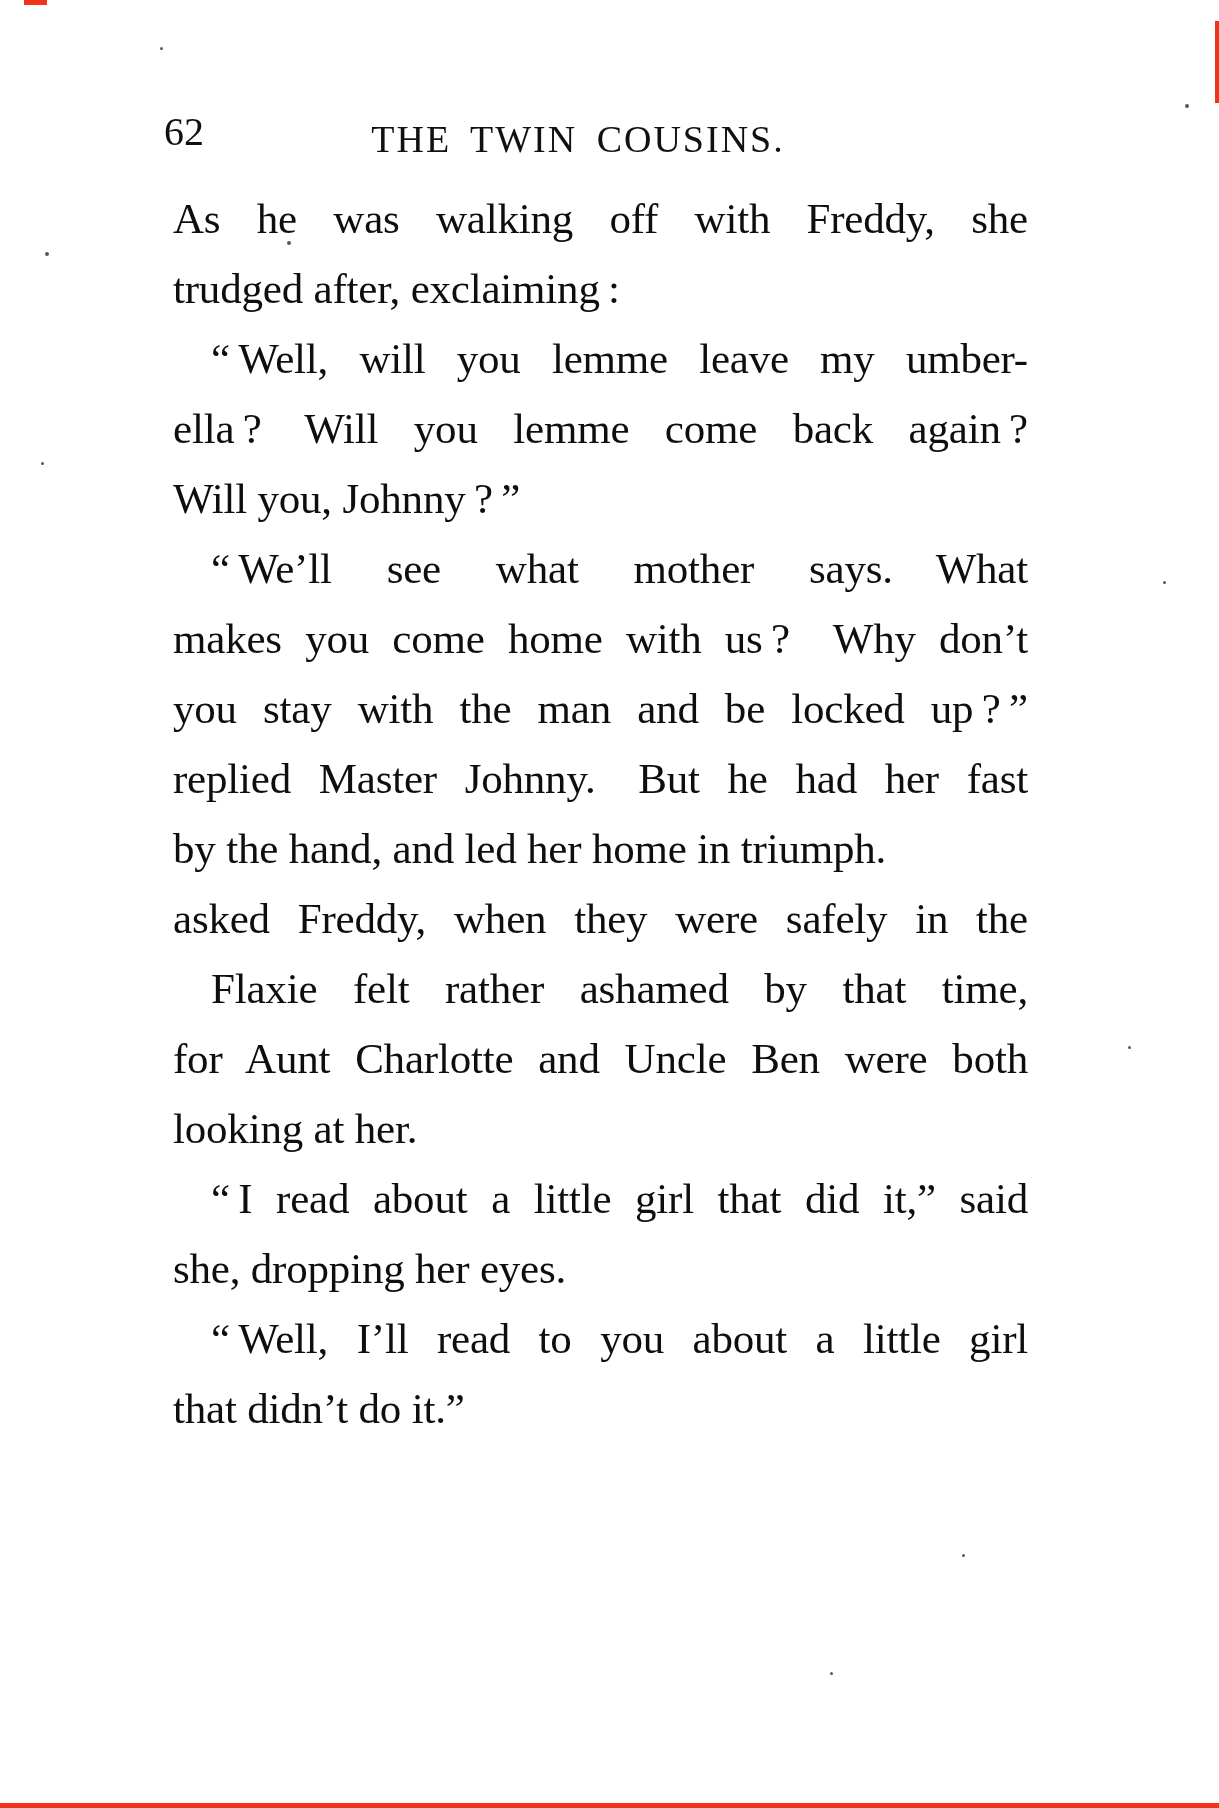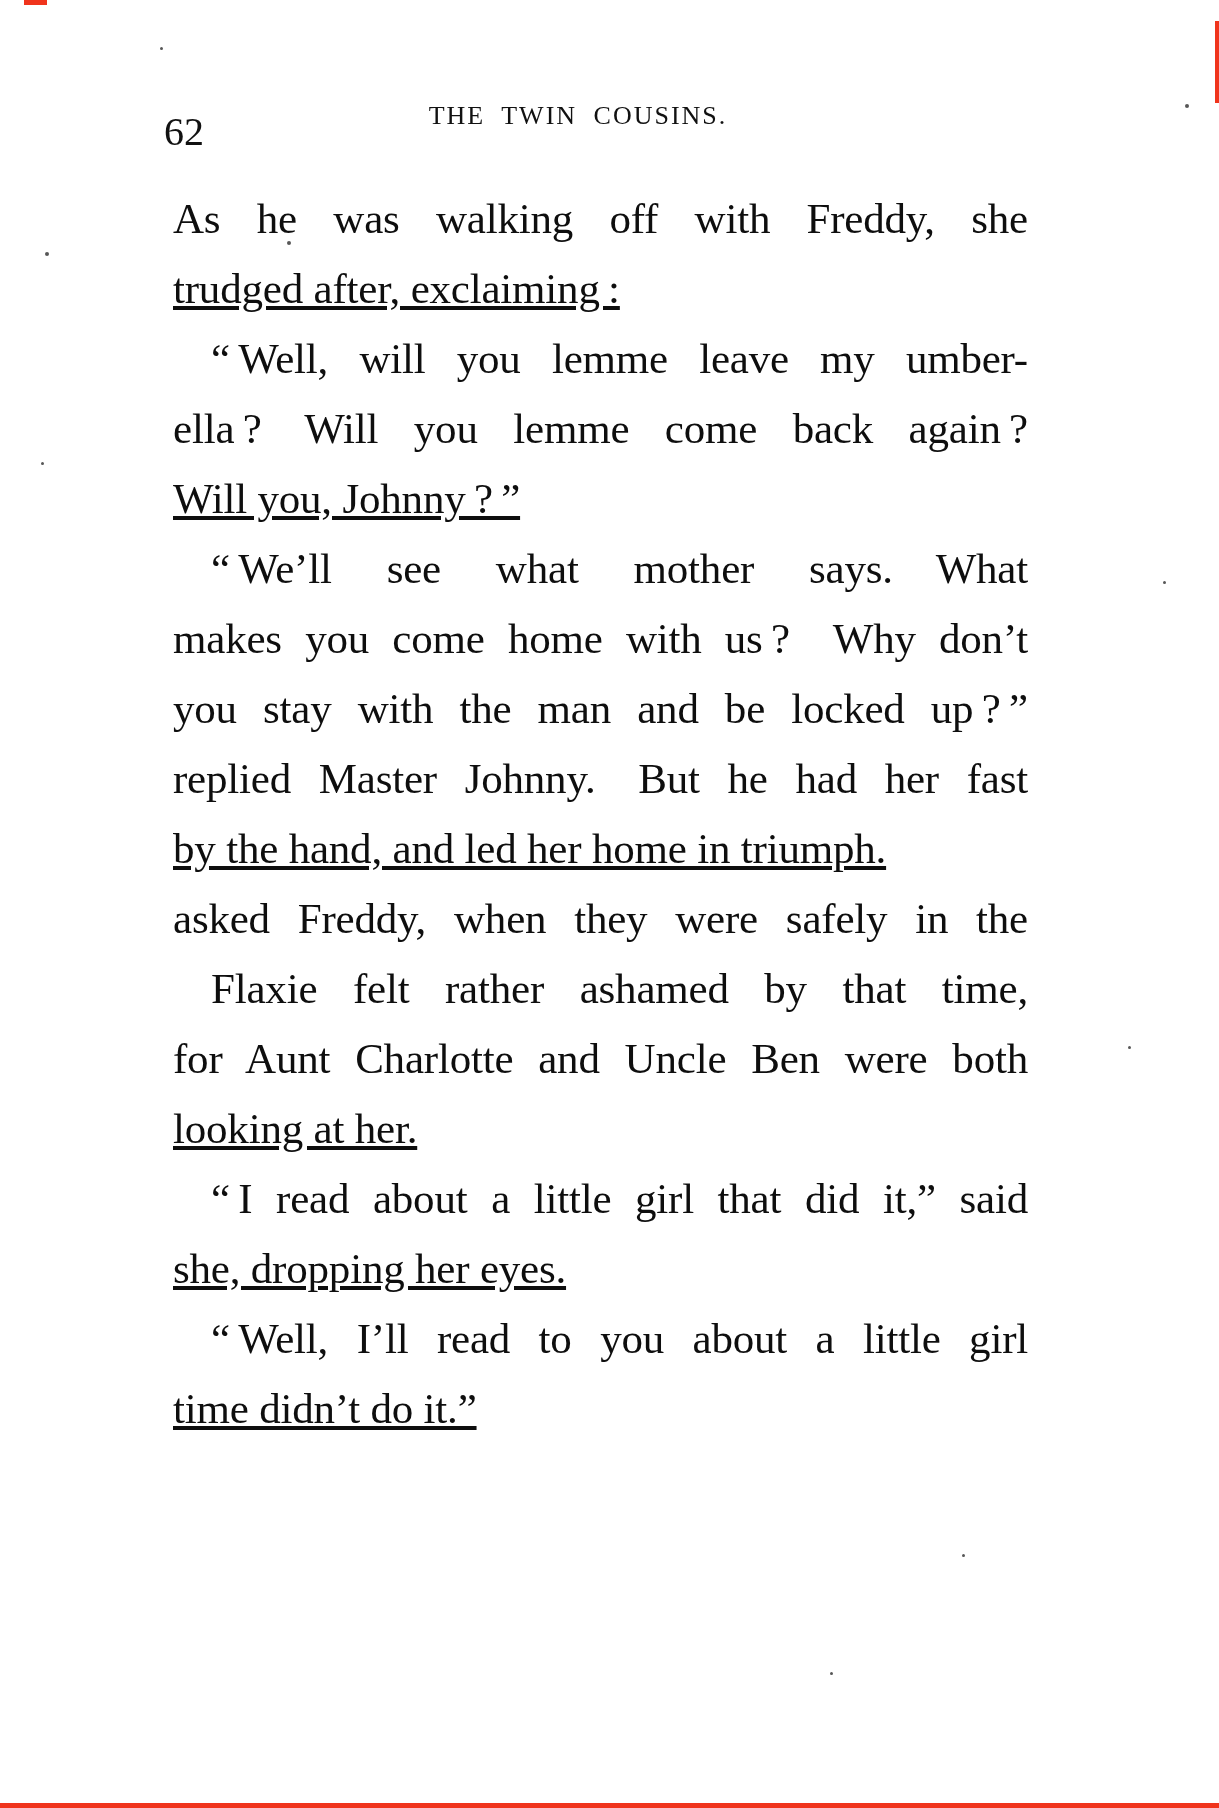--- a/index.html
+++ b/index.html
@@ -11,37 +11,37 @@
   .page {
     position: absolute; left: 0; top: 0;
     width: 1219px; height: 1808px;
     background: #ffffff; color: #0e0e0e; padding-left: 16px;
   }
   .pagenum {
     position: absolute; left: 164px; top: 112px;
     font-size: 40px; line-height: 1; color: #111;
   }
   .running-title {
-    position: absolute; left: 578px; top: 103px;
+    position: absolute; left: 578px; top: 120px;
     transform: translateX(-50%);
-    font-size: 26px; line-height: 1;
+    font-size: 38px; line-height: 1;
     letter-spacing: 2px; word-spacing: 8px;
     white-space: nowrap; color: #111;
   }
   .body-text {
     position: absolute; left: 173px; top: 184px;
     width: 855px;
   }
   .line {
     height: 70px; line-height: 70px;
     font-size: 43px; letter-spacing: -0.2px;
     color: #0e0e0e; white-space: normal;
   }
   .line.justify { text-align: justify; text-align-last: justify; }
-  .line.leftal  { text-align: left; text-decoration: underline; }
+  .line.leftal  { text-align: left; }
   .line.indent  { padding-left: 38px; }
   .edge { position: absolute; background: var(--edge-color, #f0341c); }
   .edge-tl { left: 24px;  top: 0;      width: 23px;   height: 5px; }
   .edge-r  { left: 1215px; top: 21px;  width: 4px;    height: 82px; }
   .edge-b  { left: 0;     top: 1803px; width: 1219px; height: 5px; }
   .speck {
     position: absolute; background: #3a3a3a;
     border-radius: 50%; opacity: 0.85;
   }
 </style>
@@ -62,21 +62,21 @@
       <div class="line justify">you stay with the man and be locked up ? ”</div>
       <div class="line justify">replied Master Johnny. But he had her fast</div>
       <div class="line leftal">by the hand, and led her home in triumph.</div>
       <div class="line justify">asked Freddy, when they were safely in the</div>
       <div class="line justify indent">Flaxie felt rather ashamed by that time,</div>
       <div class="line justify">for Aunt Charlotte and Uncle Ben were both</div>
       <div class="line leftal">looking at her.</div>
       <div class="line justify indent">“ I read about a little girl that did it,” said</div>
       <div class="line leftal">she, dropping her eyes.</div>
       <div class="line justify indent">“ Well, I’ll read to you about a little girl</div>
-      <div class="line leftal">time didn’t do it.”</div>
+      <div class="line leftal">that didn’t do it.”</div>
     </div>
 
   <div class="edge edge-tl"></div>
   <div class="edge edge-r"></div>
   <div class="edge edge-b"></div>
 
   <div id="speckles">
       <div class="speck" style="left: 160px; top: 47px; width: 3px; height: 3px;"></div>
       <div class="speck" style="left: 287px; top: 241px; width: 4px; height: 4px;"></div>
       <div class="speck" style="left: 45px; top: 252px; width: 4px; height: 4px;"></div>

